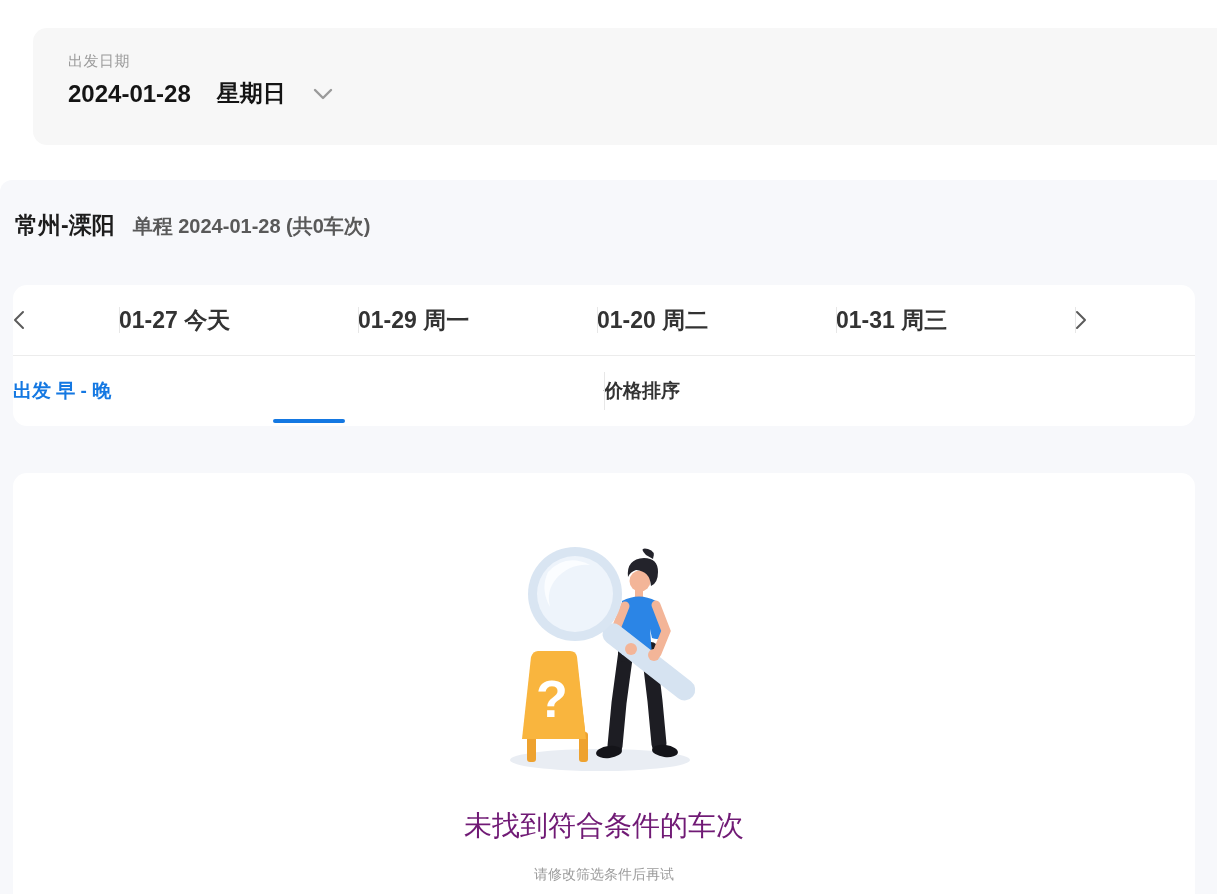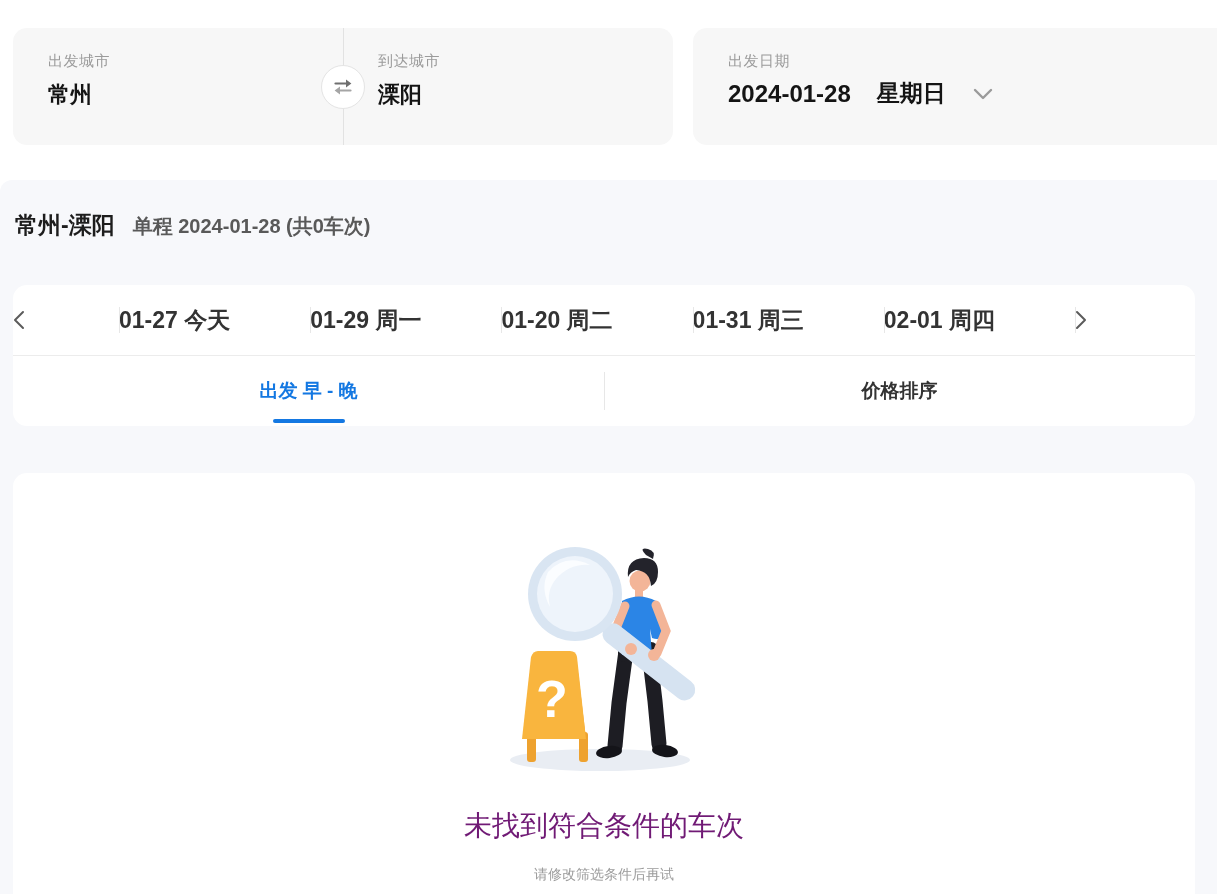--- a/index.html
+++ b/index.html
@@ -57,21 +57,21 @@
   .cell.nav-next { flex:0 0 120px; }
   .cell.date-cell { flex:1 1 0; }
   .cell.active { color:var(--blue); }
   .tab-underline {
     position:absolute; bottom:0; left:50%; transform:translateX(-50%);
     width:96px; height:4px; border-radius:2px; background:var(--blue);
   }
   .h-divider { height:1px; background:#ececec; }
   .sort-tabs { height:70px; display:flex; align-items:stretch; }
   .sort-cell {
-    flex:1 1 0; position:relative; display:flex; align-items:center; justify-content:center;
+    flex:1 1 0; position:relative; display:flex; align-items:center; 
     font-size:19px; font-weight:700; color:#333; cursor:pointer;
   }
   .sort-cell + .sort-cell::before {
     content:""; position:absolute; left:0; top:50%; transform:translateY(-50%);
     height:38px; width:1px; background:#e7e7e7;
   }
   .sort-cell.active { color:var(--blue); }
   .sort-underline {
     position:absolute; bottom:3px; left:50%; transform:translateX(-50%);
     width:72px; height:4px; border-radius:2px; background:var(--blue);
@@ -85,41 +85,20 @@
     padding-top:66px;
   }
   .empty-title { margin-top:28px; font-size:28px; color:#701a75; }
   .empty-subtitle { margin-top:21px; font-size:14px; color:#9b9b9b;font-family:Liberation Mono, monospace; }
 </style>
 </head>
 <body>
 
 <header class="search-row">
 
-  <div class="search-card card-cities">
-    <div class="city-half">
-      <div class="field-label">出发城市</div>
-      <div class="field-value">常州</div>
-    </div>
-    <div class="v-divider"></div>
-    <div class="city-half">
-      <div class="field-label">到达城市</div>
-      <div class="field-value">溧阳</div>
-    </div>
-    <div class="swap-btn">
-      <span style="display:flex">
-        <svg width="24" height="24" viewBox="0 0 24 24">
-          <line x1="4.5" y1="8.5" x2="15.5" y2="8.5" stroke="#6f6f6f" stroke-width="2.2" stroke-linecap="round"></line>
-          <polygon points="15,4.6 20.4,8.5 15,12.4" fill="#6f6f6f"></polygon>
-          <line x1="19.5" y1="15.5" x2="8.5" y2="15.5" stroke="#a5a5a5" stroke-width="2.2" stroke-linecap="round"></line>
-          <polygon points="9,11.6 3.6,15.5 9,19.4" fill="#a5a5a5"></polygon>
-        </svg>
-      </span>
-    </div>
-  </div>
 
   <div class="search-card card-date">
     <div class="field-label">出发日期</div>
     <div class="date-value-row">
       <span class="date-main">2024-01-28</span>
       <span class="date-week">星期日</span>
       <span class="date-caret">
         <svg width="22" height="14" viewBox="0 0 22 14">
           <polyline points="3,3 11,11 19,3" fill="none" stroke="#9a9a9a" stroke-width="2.4" stroke-linecap="round" stroke-linejoin="round"></polyline>
         </svg>
@@ -151,23 +130,20 @@
       </div>
       <div class="cell date-cell">
         <span>01-29 周一</span>
       </div>
       <div class="cell date-cell">
         <span>01-20 周二</span>
       </div>
       <div class="cell date-cell">
         <span>01-31 周三</span>
       </div>
-      <div class="cell date-cell">
-        <span>02-01 周四</span>
-      </div>
       <div class="cell nav-next">
         <span style="display:flex">
           <svg width="12" height="20" viewBox="0 0 12 20">
             <polyline points="2,2 10,10 2,18" fill="none" stroke="#5b5b5b" stroke-width="2" stroke-linecap="round" stroke-linejoin="round"></polyline>
           </svg>
         </span>
       </div>
     </div>
 
     <div class="h-divider"></div>

